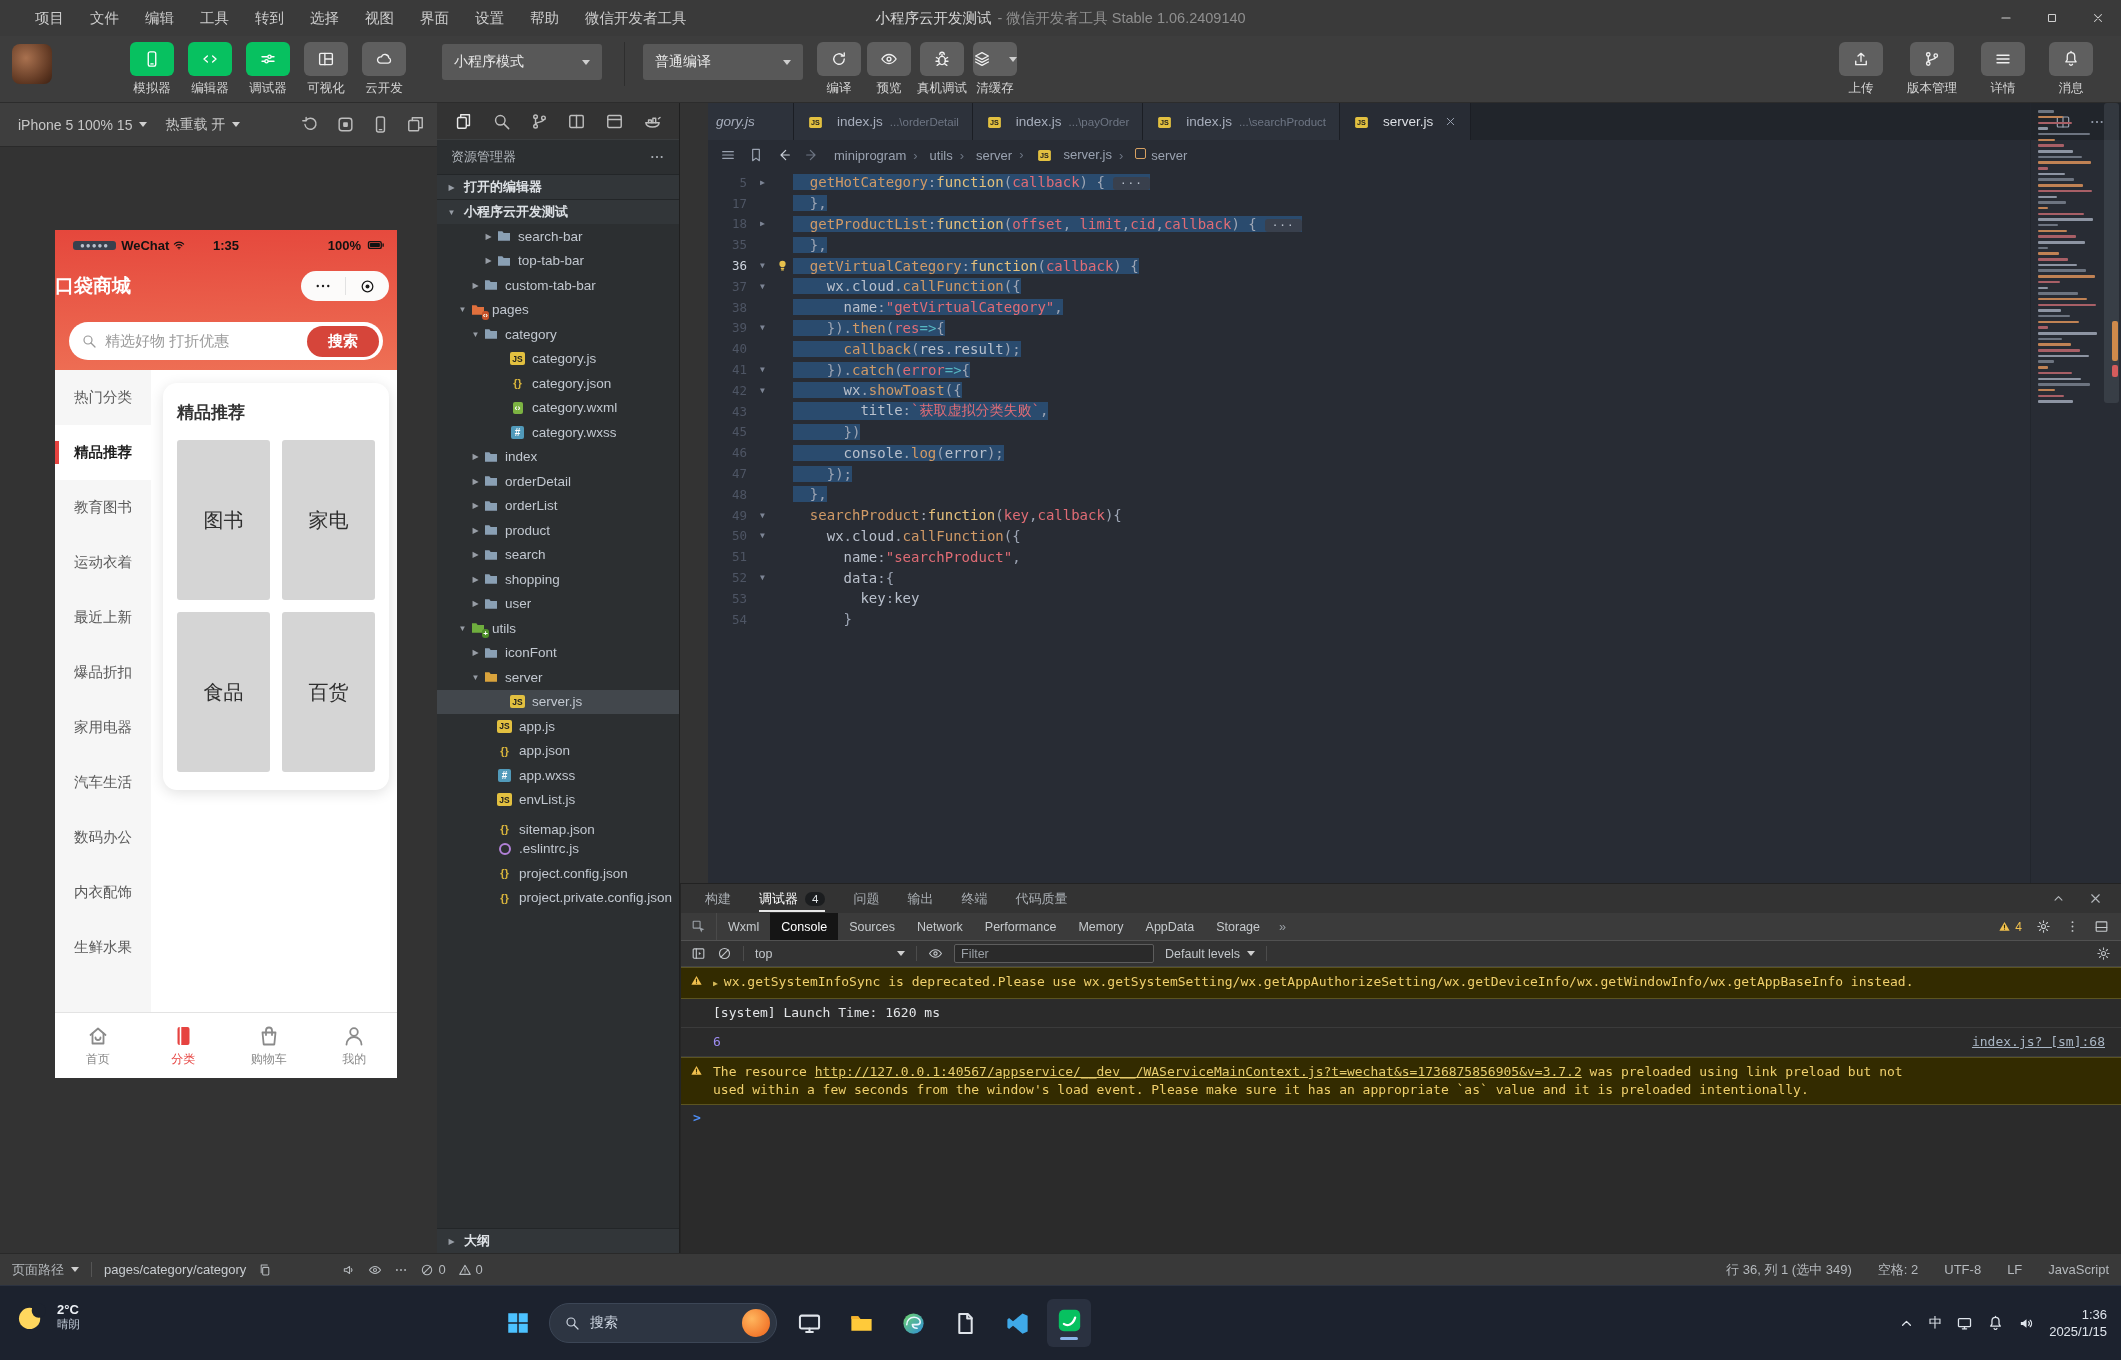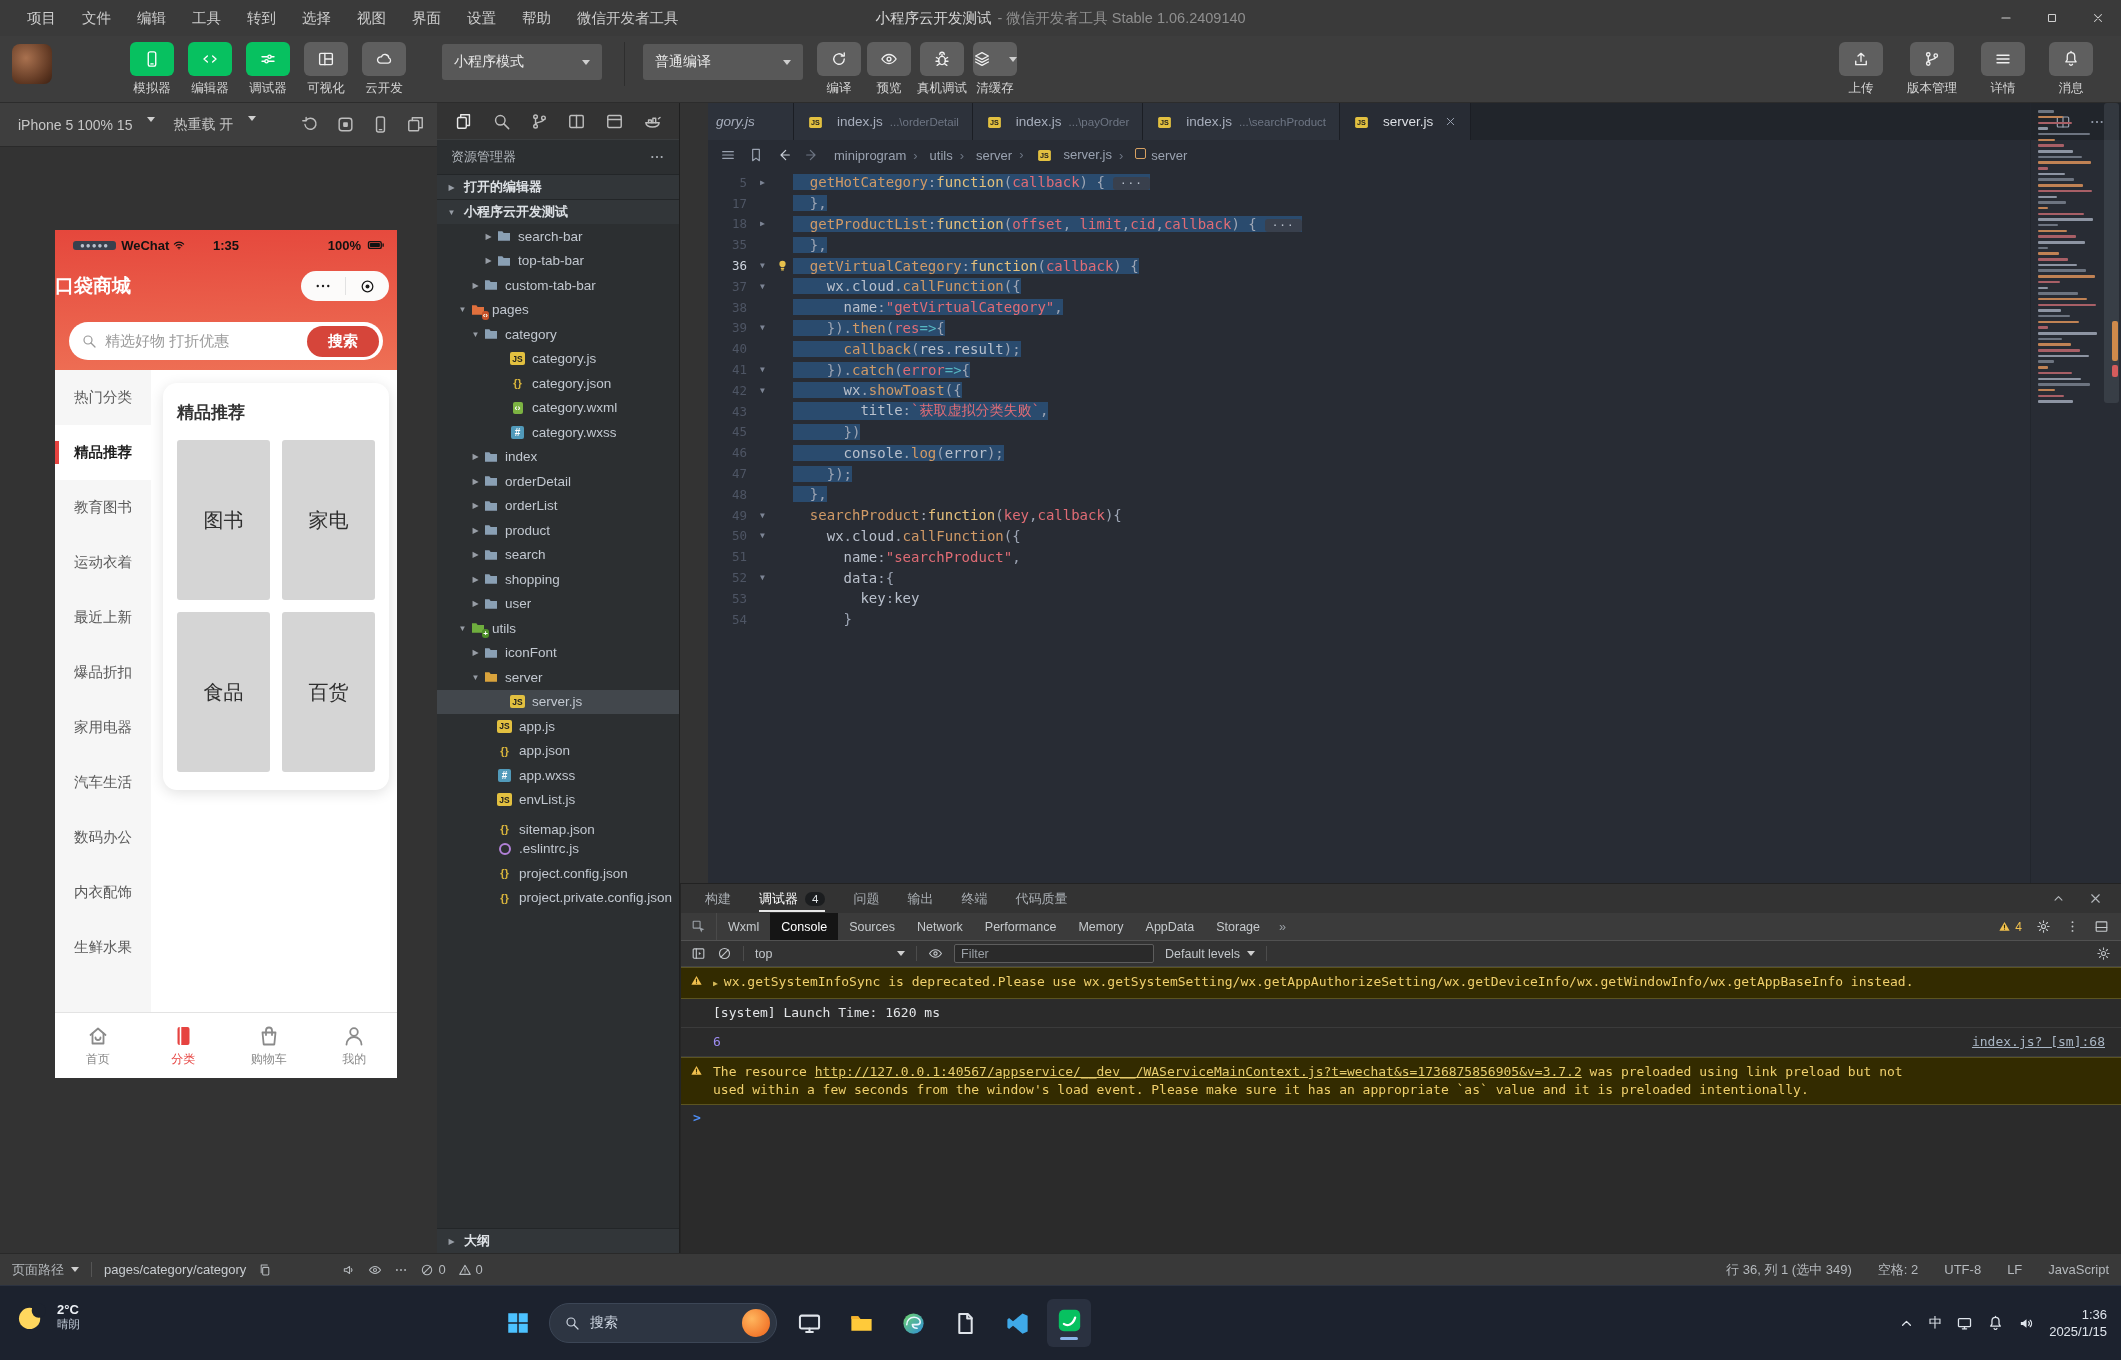--- a/index.html
+++ b/index.html
@@ -1,21 +1,21 @@
 <!DOCTYPE html>
 <html><head>
 <meta charset="utf-8">
 <style>
 *{margin:0;padding:0;box-sizing:border-box}
 body{background:#111;font-family:"Liberation Sans","DejaVu Sans",sans-serif}
 .app{position:relative;width:2121px;height:1360px;background:#333;overflow:hidden;color:#ccc}
 svg.ic{fill:none;stroke:currentColor;stroke-width:1.8;stroke-linecap:round;stroke-linejoin:round;width:18px;height:18px;flex:none}
 
 .titlebar{position:absolute;left:0;top:0;right:0;height:36px;background:#3a3a3a;display:flex;align-items:center;font-size:14.5px;color:#cdcdcd}
-#menus{display:flex;padding-left:14px}
+#menus{display:flex;padding-left:22px}
 .menu{padding:0 13px;line-height:36px;cursor:default}
 .wtitle{position:absolute;left:50%;top:0;transform:translateX(-50%);line-height:36px;white-space:nowrap;color:#d8d8d8}
 .wtitle .dim{color:#8f8f8f;margin-left:6px}
 .wincontrols{margin-left:auto;display:flex}
 .wc{width:46px;height:36px;display:flex;align-items:center;justify-content:center;color:#cfcfcf}
 .wc svg{width:14px;height:14px}
 
 .toolbar{position:absolute;left:0;top:36px;right:0;height:67px;background:#3d3d3d;border-bottom:1px solid #2c2c2c;display:flex;align-items:flex-start;padding-top:6px}
 .avatar{width:40px;height:40px;border-radius:8px;margin:2px 0 0 12px;background:radial-gradient(circle at 35% 35%,#a9714f,#5d3621 70%,#3c2113);flex:none}
 #panelBtns{display:flex;gap:14px;margin-left:78px}
@@ -26,21 +26,21 @@
 .tlabel{font-size:12.5px;color:#d5d5d5;white-space:nowrap}
 .select{height:36px;width:160px;background:#585858;border-radius:3px;display:flex;align-items:center;padding:0 12px;font-size:14px;color:#e8e8e8;margin-top:2px}
 .caret{width:0;height:0;border-left:4px solid transparent;border-right:4px solid transparent;border-top:5px solid #cfcfcf;margin-left:auto}
 .vr{width:1px;height:44px;background:#2e2e2e;margin:0 18px 0 22px}
 #compileActs{display:flex;gap:6px;margin-left:14px}
 .spacer{flex:1}
 #rightActs{display:flex;gap:24px;margin-right:28px}
 
 .sim{position:absolute;left:0;top:103px;width:437px;bottom:107px;background:#333}
 .devicebar{height:44px;background:#3e3e3e;border-bottom:1px solid #2a2a2a;display:flex;align-items:center;font-size:14px;color:#c6c6c6;padding:0 12px;gap:6px}
-.dsel{display:flex;gap:15px;padding:0 6px}
+.dsel{display:flex;align-items:center;gap:7px;padding:0 6px}
 .dbicons{margin-left:auto;display:flex;gap:16px;align-items:center;color:#bdbdbd}
 .dbicons svg{width:19px;height:19px}
 .phone{position:absolute;left:55px;top:127px;width:342px;height:848px;background:#fff}
 .p-head{height:140px;background:linear-gradient(178deg,#e5473c 0%,#ee7055 100%);position:relative}
 .p-status{height:30px;display:flex;align-items:center;padding:0 10px;color:#121212;font-size:13px;font-weight:700;position:relative}
 .p-status .dots{letter-spacing:1px;font-size:8px;margin-right:5px}
 .p-status .ptime{position:absolute;left:50%;transform:translateX(-50%)}
 .p-status .pright{margin-left:auto;display:flex;align-items:center;gap:4px}
 .p-nav{height:52px;position:relative;display:flex;align-items:center;justify-content:flex-start}
 .p-title{color:#fff;font-size:19px;font-weight:700}

